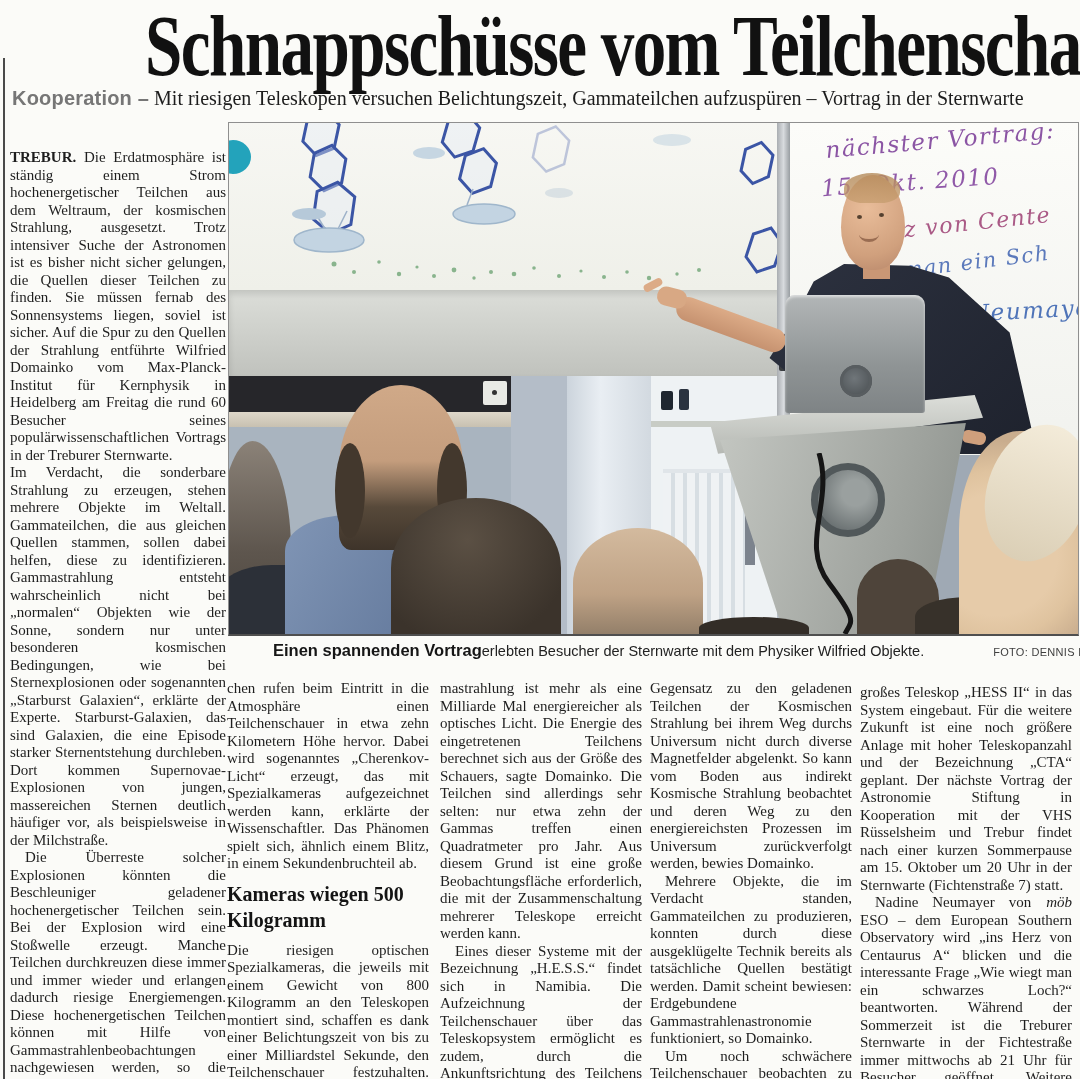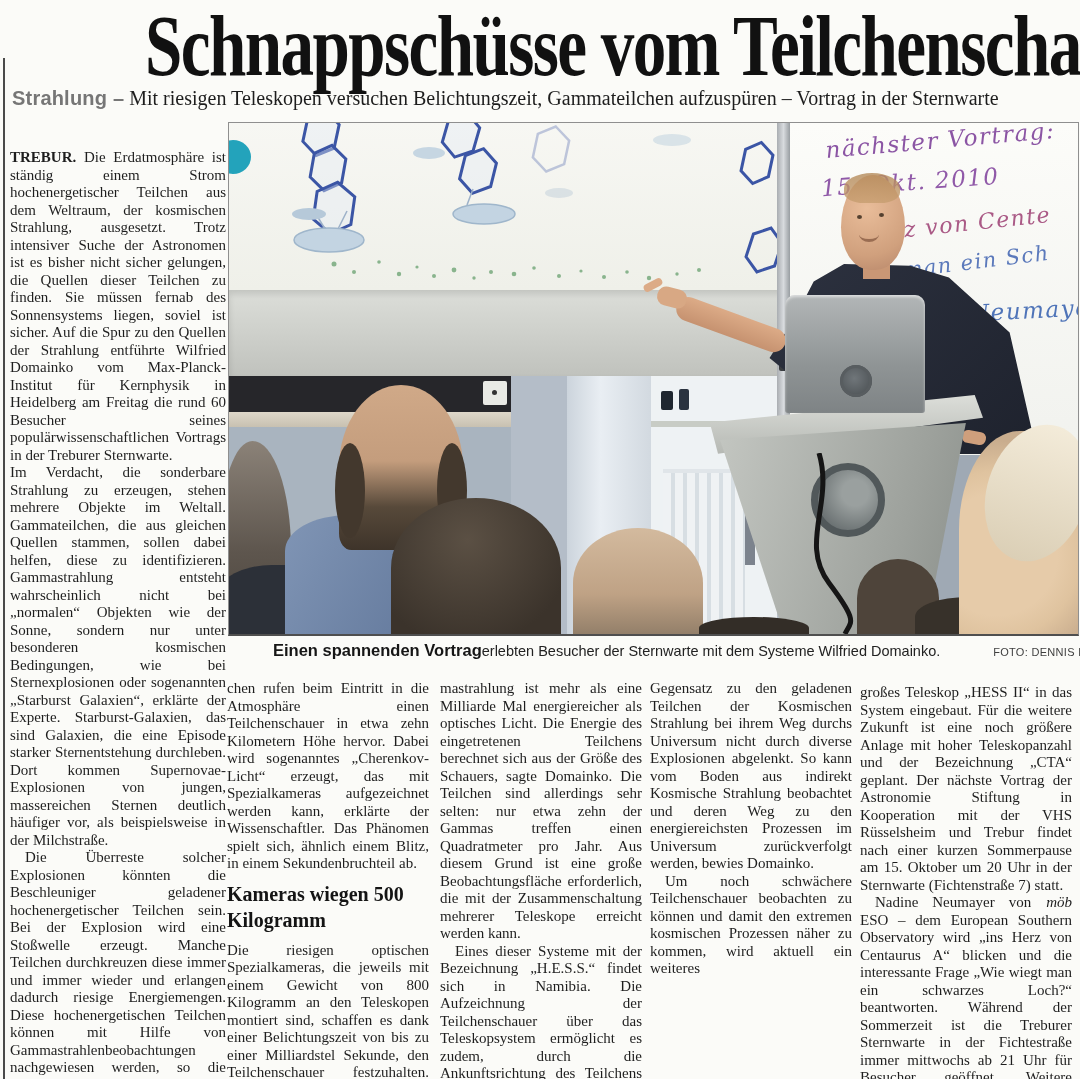--- a/index.html
+++ b/index.html
@@ -113,21 +113,21 @@
   .caption-rest{font-size:14.5px;color:#222;flex:1 1 auto;}
   .caption-credit{font-size:11px;color:#3f3f3f;letter-spacing:.3px;white-space:nowrap;margin-left:12px;}
 </style>
 </head>
 <body>
 
 <div class="edge-rule"></div>
 
 <h1 class="headline"><span class="headline-inner">Schnappschüsse vom Teilchenschauer</span></h1>
 
-<div class="subhead-row"><span class="kicker">Strahlung –</span> <span>Mit riesigen Teleskopen versuchen Belichtungszeit, Gammateilchen aufzuspüren – Vortrag in der Sternwarte</span></div>
+<div class="subhead-row"><span class="kicker">Kooperation –</span> <span>Mit riesigen Teleskopen versuchen Belichtungszeit, Gammateilchen aufzuspüren – Vortrag in der Sternwarte</span></div>
 
 <div class="col col1">
     <p class=""><span class="lead-word">TREBUR. </span>Die Erdatmosphäre ist ständig einem Strom hochenergetischer Teilchen aus dem Weltraum, der kosmischen Strahlung, ausgesetzt. Trotz intensiver Suche der Astronomen ist es bisher nicht sicher gelungen, die Quellen dieser Teilchen zu finden. Sie müssen fernab des Sonnensystems liegen, soviel ist sicher. Auf die Spur zu den Quellen der Strahlung entführte Wilfried Domainko vom Max-Planck-Institut für Kernphysik in Heidelberg am Freitag die rund 60 Besucher seines populärwissenschaftlichen Vortrags in der Treburer Sternwarte.</p>
     <p class="">Im Verdacht, die sonderbare Strahlung zu erzeugen, stehen mehrere Objekte im Weltall. Gammateilchen, die aus gleichen Quellen stammen, sollen dabei helfen, diese zu identifizieren. Gammastrahlung entsteht wahrscheinlich nicht bei „normalen“ Objekten wie der Sonne, sondern nur unter besonderen kosmischen Bedingungen, wie bei Sternexplosionen oder sogenannten „Starburst Galaxien“, erklärte der Experte. Starburst-Galaxien, das sind Galaxien, die eine Episode starker Sternentstehung durchleben. Dort kommen Supernovae-Explosionen von jungen, massereichen Sternen deutlich häufiger vor, als beispielsweise in der Milchstraße.</p>
     <p class="indent">Die Überreste solcher Explosionen könnten die Beschleuniger geladener hochenergetischer Teilchen sein. Bei der Explosion wird eine Stoßwelle erzeugt. Manche Teilchen durchkreuzen diese immer und immer wieder und erlangen dadurch riesige Energiemengen. Diese hochenergetischen Teilchen können mit Hilfe von Gammastrahlenbeobachtungen nachgewiesen werden, so die Theorie.</p>
   </div>
 
 <figure class="photo" style="margin:0;">
   <div class="screen">
     <svg width="561" height="167" viewBox="0 0 561 167">
@@ -239,33 +239,34 @@
   <div class="head h5"></div>
   <div class="head h6"></div>
   <div class="head h7"></div>
   <div class="head h8">
       <div class="wh"></div>
     </div>
 </figure>
 
 <div class="caption">
   <span class="caption-lead">Einen spannenden Vortrag</span>
-    <span class="caption-rest"> erlebten Besucher der Sternwarte mit dem Systeme Wilfried Domainko.</span>
+    <span class="caption-rest"> erlebten Besucher der Sternwarte mit dem Physiker Wilfried Objekte.</span>
   <span class="caption-credit">FOTO: DENNIS MÖBUS</span>
 </div>
 
 <div class="col col2">
     <p class="">chen rufen beim Eintritt in die Atmosphäre einen Teilchenschauer in etwa zehn Kilometern Höhe hervor. Dabei wird sogenanntes „Cherenkov-Licht“ erzeugt, das mit Spezialkameras aufgezeichnet werden kann, erklärte der Wissenschaftler. Das Phänomen spielt sich, ähnlich einem Blitz, in einem Sekundenbruchteil ab.</p>
     <h3 class="col-subhead">Kameras wiegen 500 Kilogramm</h3>
     <p class="">Die riesigen optischen Spezialkameras, die jeweils mit einem Gewicht von 800 Kilogramm an den Teleskopen montiert sind, schaffen es dank einer Belichtungszeit von bis zu einer Milliardstel Sekunde, den Teilchenschauer festzuhalten. Damit nutzen die Experten die Lufthülle der Erde als eine Art Teilchendetektor.Gam-</p>
   </div>
 <div class="col col3">
     <p class="">mastrahlung ist mehr als eine Milliarde Mal energiereicher als optisches Licht. Die Energie des eingetretenen Teilchens berechnet sich aus der Größe des Schauers, sagte Domainko. Die Teilchen sind allerdings sehr selten: nur etwa zehn der Gammas treffen einen Quadratmeter pro Jahr. Aus diesem Grund ist eine große Beobachtungsfläche erforderlich, die mit der Zusammenschaltung mehrerer Teleskope erreicht werden kann.</p>
     <p class="indent">Eines dieser Systeme mit der Bezeichnung „H.E.S.S.“ findet sich in Namibia. Die Aufzeichnung der Teilchenschauer über das Teleskopsystem ermöglicht es zudem, durch die Ankunftsrichtung des Teilchens den Ursprungsort genau zu rekonstruieren. Die Gammateilchen sind elektrisch neutral und werden im</p>
   </div>
 <div class="col col4">
-    <p class="">Gegensatz zu den geladenen Teilchen der Kosmischen Strahlung bei ihrem Weg durchs Universum nicht durch diverse Explosionen abgelenkt. So kann vom Boden aus indirekt Kosmische Strahlung beobachtet und deren Weg zu den energiereichsten Prozessen im Universum zurückverfolgt werden, bewies Domainko.</p>
+    <p class="">Gegensatz zu den geladenen Teilchen der Kosmischen Strahlung bei ihrem Weg durchs Universum nicht durch diverse Magnetfelder abgelenkt. So kann vom Boden aus indirekt Kosmische Strahlung beobachtet und deren Weg zu den energiereichsten Prozessen im Universum zurückverfolgt werden, bewies Domainko.</p>
+    <p class="indent">Mehrere Objekte, die im Verdacht standen, Gammateilchen zu produzieren, konnten durch diese ausgeklügelte Technik bereits als tatsächliche Quellen bestätigt werden. Damit scheint bewiesen: Erdgebundene Gammastrahlenastronomie funktioniert, so Domainko.</p>
     <p class="indent">Um noch schwächere Teilchenschauer beobachten zu können und damit den extremen kosmischen Prozessen näher zu kommen, wird aktuell ein weiteres</p>
   </div>
 <div class="col col5">
     <p class="">großes Teleskop „HESS II“ in das System eingebaut. Für die weitere Zukunft ist eine noch größere Anlage mit hoher Teleskopanzahl und der Bezeichnung „CTA“ geplant. Der nächste Vortrag der Astronomie Stiftung in Kooperation mit der VHS Rüsselsheim und Trebur findet nach einer kurzen Sommerpause am 15. Oktober um 20 Uhr in der Sternwarte (Fichtenstraße 7) statt.</p>
     <p class="indent"><span class="sig">möb</span>Nadine Neumayer von ESO – dem European Southern Observatory wird „ins Herz von Centaurus A“ blicken und die interessante Frage „Wie wiegt man ein schwarzes Loch?“ beantworten. Während der Sommerzeit ist die Treburer Sternwarte in der Fichtestraße immer mittwochs ab 21 Uhr für Besucher geöffnet. Weitere Informationen gibt es auch im Internet unter www.t1t-trebur.de.</p>
   </div>
 
 </body></html>

